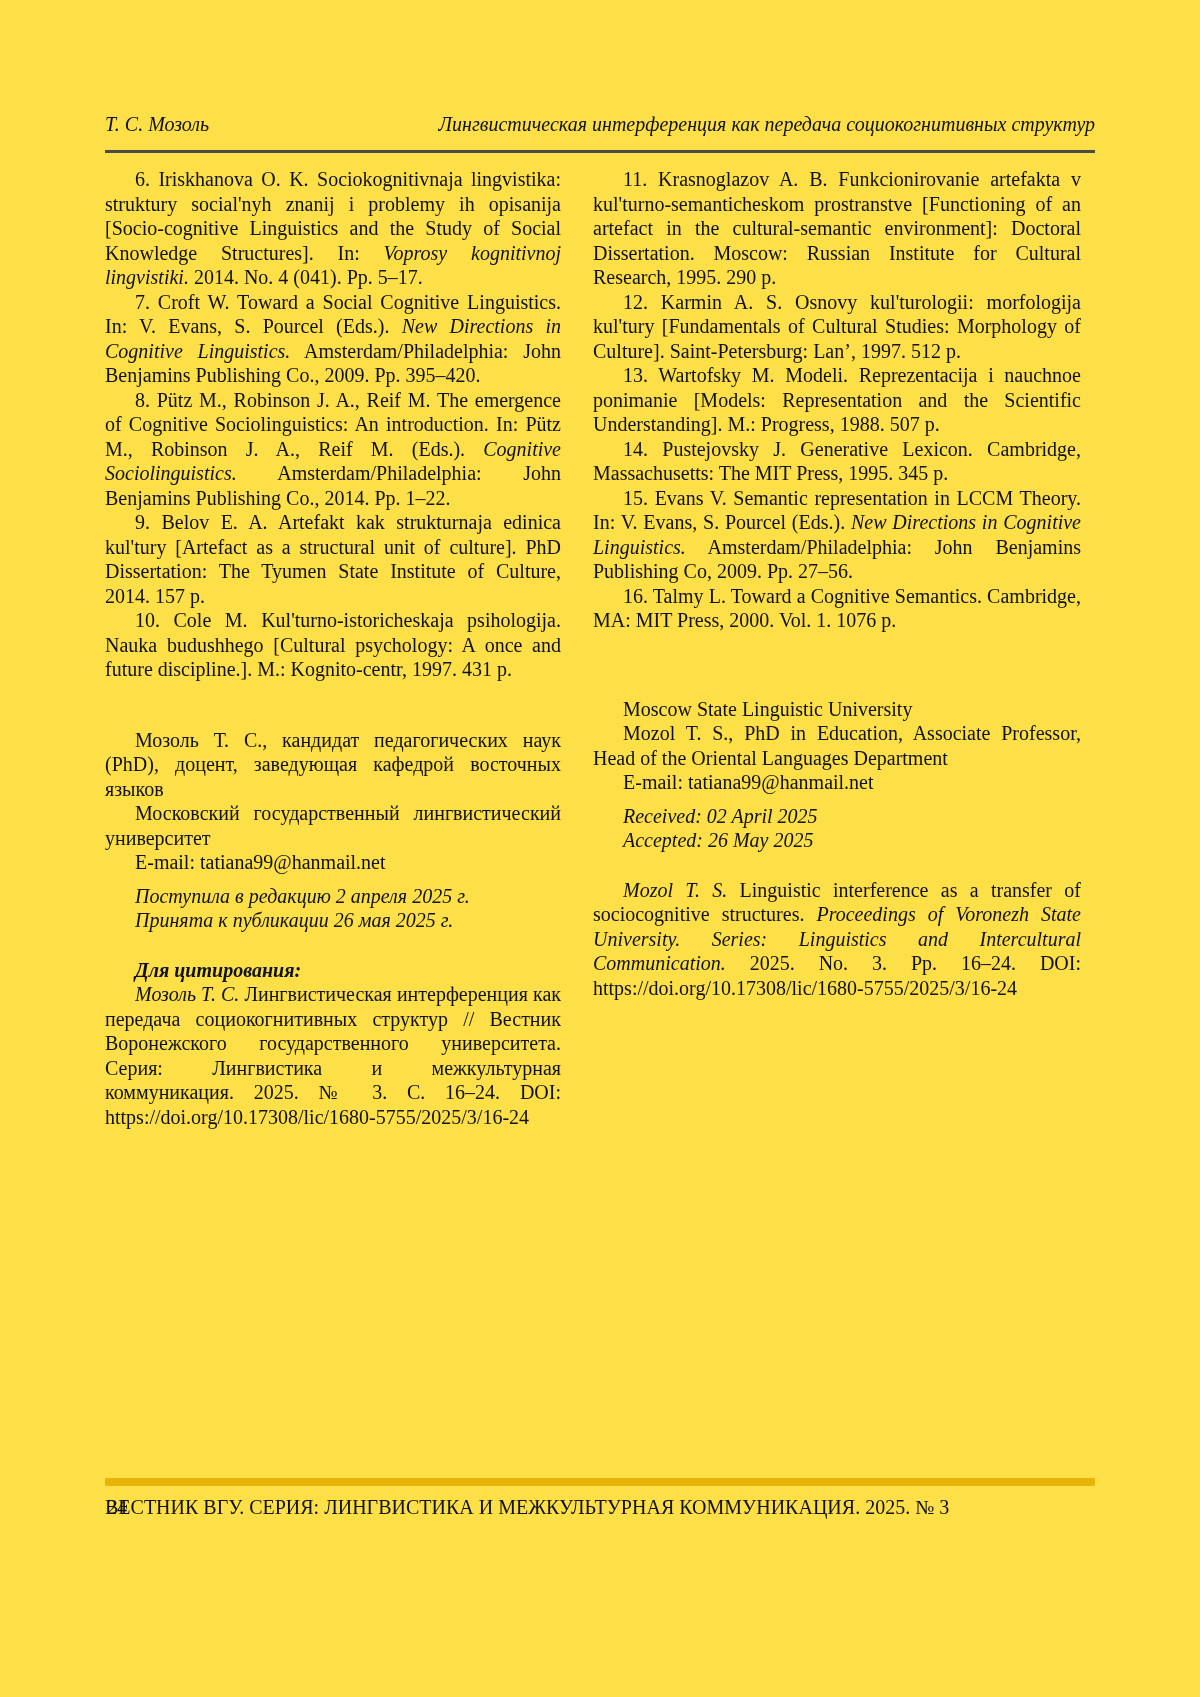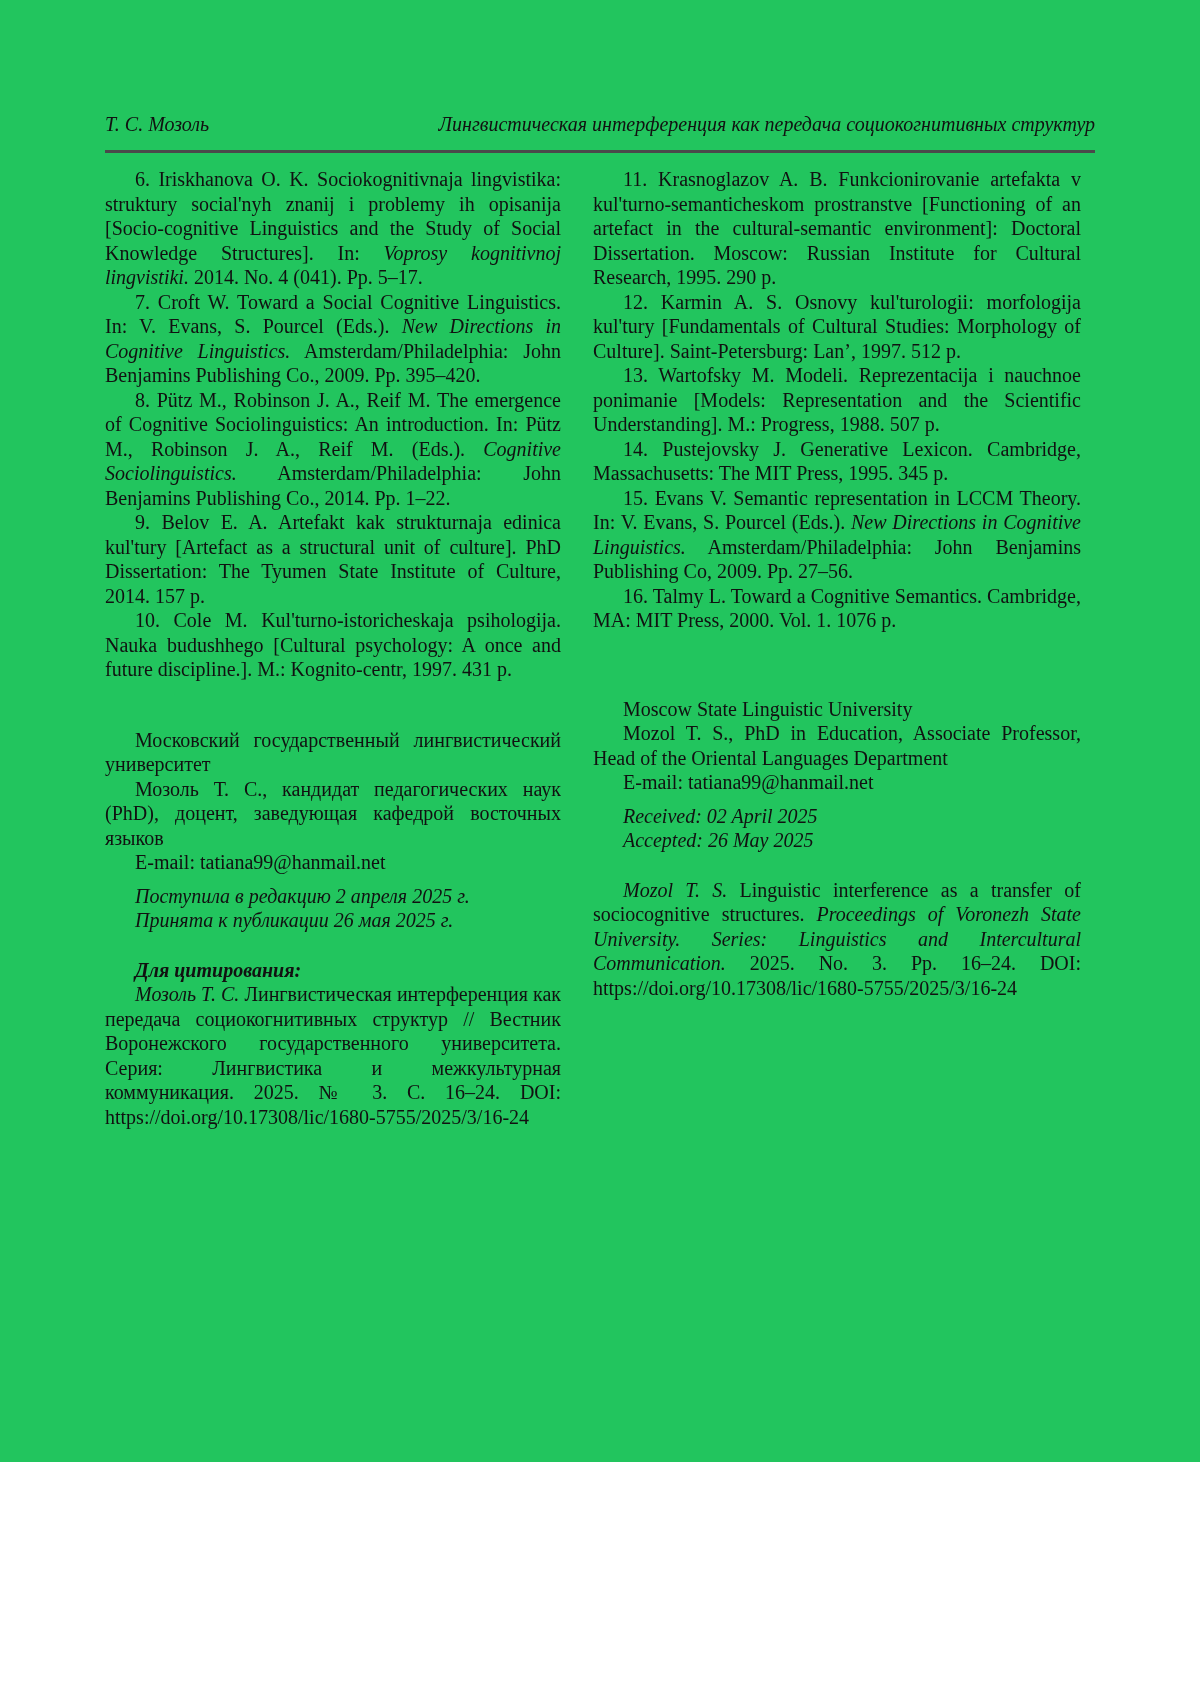--- a/index.html
+++ b/index.html
@@ -1,19 +1,19 @@
 <!DOCTYPE html>
 <html lang="ru"><head>
 <meta charset="utf-8">
 <style>
   html,body{margin:0;padding:0;background:#ffffff;}
   .page{
     position:relative;
-    width:1200px;height:1462px;
-    background:#22c55e;
+    width:1200px;height:1697px;
+    background:#fde047;
     color:#111111;
     font-family:"Liberation Serif", serif;
     font-size:20px;
     line-height:24.5px;
     overflow:hidden;
   }
   .running-head{
     position:absolute;left:105px;top:112px;width:990px;
     display:flex;justify-content:space-between;align-items:flex-end;
     font-style:italic;
@@ -57,22 +57,22 @@
   <div class="columns">
 
     <section class="col col-left">
       <p class="ref"><span>6. Iriskhanova O. K. Sociokognitivnaja lingvistika: struktury social'nyh znanij i problemy ih opisanija [Socio-cognitive Linguistics and the Study of Social Knowledge Structures]. In: </span><span class="it">Voprosy kognitivnoj lingvistiki.</span><span> 2014. No. 4 (041). Pp. 5–17.</span></p>
       <p class="ref"><span>7. Croft W. Toward a Social Cognitive Linguistics. In: V. Evans, S. Pourcel (Eds.). </span><span class="it">New Directions in Cognitive Linguistics.</span><span> Amsterdam/Philadelphia: John Benjamins Publishing Co., 2009. Pp. 395–420.</span></p>
       <p class="ref"><span>8. Pütz M., Robinson J. A., Reif M. The emergence of Cognitive Sociolinguistics: An introduction. In: Pütz M., Robinson J. A., Reif M. (Eds.). </span><span class="it">Cognitive Sociolinguistics.</span><span> Amsterdam/Philadelphia: John Benjamins Publishing Co., 2014. Pp. 1–22.</span></p>
       <p class="ref"><span>9. Belov E. A. Artefakt kak strukturnaja edinica kul'tury [Artefact as a structural unit of culture]. PhD Dissertation: The Tyumen State Institute of Culture, 2014. 157 p.</span></p>
       <p class="ref"><span>10. Cole M. Kul'turno-istoricheskaja psihologija. Nauka budushhego [Cultural psychology: A once and future discipline.]. M.: Kognito-centr, 1997. 431 p.</span></p>
 
       <div class="block author">
+        <p class="just">Мозоль Т. С., кандидат педагогических наук (PhD), доцент, заведующая кафедрой восточных языков</p>
         <p class="just">Московский государственный лингвистический университет</p>
-        <p class="just">Мозоль Т. С., кандидат педагогических наук (PhD), доцент, заведующая кафедрой восточных языков</p>
         <p>E-mail: tatiana99@hanmail.net</p>
       </div>
 
       <div class="block dates">
         <p>Поступила в редакцию 2 апреля 2025 г.</p>
         <p>Принята к публикации 26 мая 2025 г.</p>
       </div>
 
       <div class="block citation">
         <p class="cit-head">Для цитирования:</p>

